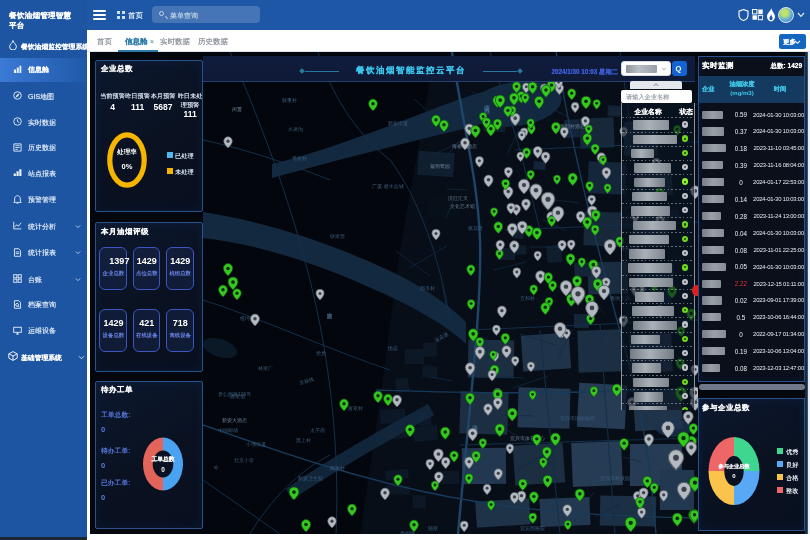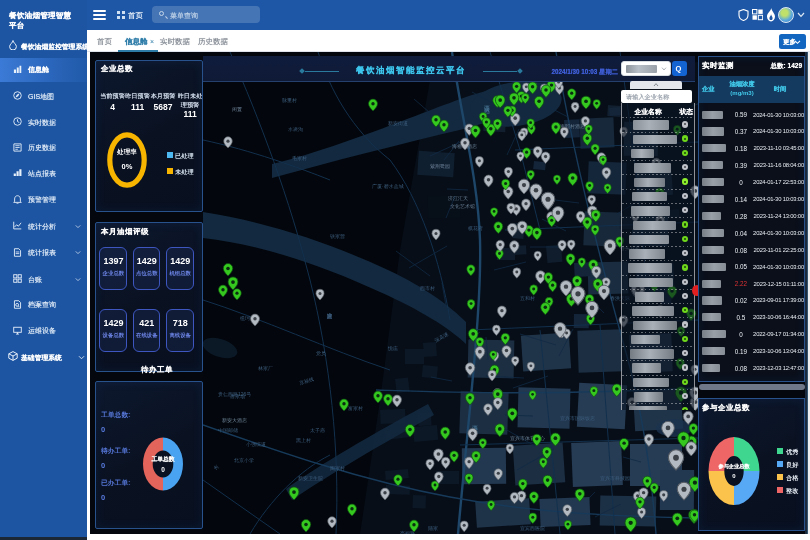--- a/index.html
+++ b/index.html
@@ -162,39 +162,39 @@
   </svg>
 <div class="ab cjk" style="left:113px;top:148px;width:28px;text-align:center;font-size:6.6px;color:#fff;">处理率</div>
 <div class="ab" style="left:113px;top:162px;width:28px;text-align:center;font-size:7.5px;font-weight:bold;color:#fff;">0%</div>
 <div class="ab" style="left:167px;top:152px;width:5.5px;height:5.5px;background:#4db8f0;"></div>
 <div class="ab cjk" style="left:175px;top:151.5px;font-size:6.2px;color:#d8e4f0;">已处理</div>
 <div class="ab" style="left:167px;top:168px;width:5.5px;height:5.5px;background:#f7b500;"></div>
 <div class="ab cjk" style="left:175px;top:167.5px;font-size:6.2px;color:#d8e4f0;">未处理</div>
 <div class="ab panel" style="left:95px;top:222px;width:108px;height:150px;"></div>
 <div class="ab pt cjk" style="left:101px;top:227px;">本月油烟评级</div>
 <div class="ab" style="left:99.4px;top:247px;width:27.6px;height:43px;border:1px solid #3d56c0;border-radius:6px;background:rgba(40,62,130,0.22);"></div>
-<div class="ab" style="left:97.4px;top:256px;width:32px;text-align:center;font-size:9px;font-weight:bold;color:#fff;">1397</div>
+<div class="ab" style="left:97.4px;top:256px;width:32px;text-align:right;font-size:9px;font-weight:bold;color:#fff;">1397</div>
 <div class="ab cjk" style="left:97.4px;top:270px;width:32px;text-align:center;font-size:5.4px;color:#6e86e8;">企业总数</div>
 <div class="ab" style="left:132.8px;top:247px;width:27.6px;height:43px;border:1px solid #3d56c0;border-radius:6px;background:rgba(40,62,130,0.22);"></div>
 <div class="ab" style="left:130.8px;top:256px;width:32px;text-align:center;font-size:9px;font-weight:bold;color:#fff;">1429</div>
 <div class="ab cjk" style="left:130.8px;top:270px;width:32px;text-align:center;font-size:5.4px;color:#6e86e8;">点位总数</div>
 <div class="ab" style="left:166.2px;top:247px;width:27.6px;height:43px;border:1px solid #3d56c0;border-radius:6px;background:rgba(40,62,130,0.22);"></div>
 <div class="ab" style="left:164.2px;top:256px;width:32px;text-align:center;font-size:9px;font-weight:bold;color:#fff;">1429</div>
 <div class="ab cjk" style="left:164.2px;top:270px;width:32px;text-align:center;font-size:5.4px;color:#6e86e8;">机组总数</div>
 <div class="ab" style="left:99.4px;top:309px;width:27.6px;height:43px;border:1px solid #3d56c0;border-radius:6px;background:rgba(40,62,130,0.22);"></div>
 <div class="ab" style="left:97.4px;top:318px;width:32px;text-align:center;font-size:9px;font-weight:bold;color:#fff;">1429</div>
 <div class="ab cjk" style="left:97.4px;top:332px;width:32px;text-align:center;font-size:5.4px;color:#6e86e8;">设备总数</div>
 <div class="ab" style="left:132.8px;top:309px;width:27.6px;height:43px;border:1px solid #3d56c0;border-radius:6px;background:rgba(40,62,130,0.22);"></div>
 <div class="ab" style="left:130.8px;top:318px;width:32px;text-align:center;font-size:9px;font-weight:bold;color:#fff;">421</div>
 <div class="ab cjk" style="left:130.8px;top:332px;width:32px;text-align:center;font-size:5.4px;color:#6e86e8;">在线设备</div>
 <div class="ab" style="left:166.2px;top:309px;width:27.6px;height:43px;border:1px solid #3d56c0;border-radius:6px;background:rgba(40,62,130,0.22);"></div>
 <div class="ab" style="left:164.2px;top:318px;width:32px;text-align:center;font-size:9px;font-weight:bold;color:#fff;">718</div>
 <div class="ab cjk" style="left:164.2px;top:332px;width:32px;text-align:center;font-size:5.4px;color:#6e86e8;">离线设备</div>
 <div class="ab panel" style="left:95px;top:381px;width:108px;height:148px;"></div>
-<div class="ab pt cjk" style="left:101px;top:365px;margin-left:40px;">待办工单</div>
+<div class="ab pt cjk" style="left:101px;top:385px;">待办工单</div>
 <div class="ab cjk" style="left:101px;top:410px;font-size:6.8px;color:#5a7ce0;">工单总数:</div>
 <div class="ab" style="left:101px;top:425px;font-size:7.5px;font-weight:bold;color:#5a7ce0;">0</div>
 <div class="ab cjk" style="left:101px;top:446px;font-size:6.8px;color:#5a7ce0;">待办工单:</div>
 <div class="ab" style="left:101px;top:461px;font-size:7.5px;font-weight:bold;color:#5a7ce0;">0</div>
 <div class="ab cjk" style="left:101px;top:478px;font-size:6.8px;color:#5a7ce0;">已办工单:</div>
 <div class="ab" style="left:101px;top:493px;font-size:7.5px;font-weight:bold;color:#5a7ce0;">0</div>
 <svg class="ab" style="left:138px;top:433px" width="50" height="62" viewBox="0 0 50 62">
 <path d="M25 4.5 A20 26.5 0 0 1 25 57.5 L25 44.4 A10.3 13.4 0 0 0 25 17.6 Z" fill="#4aa3f0"></path>
 <path d="M25 4.5 A20 26.5 0 0 0 25 57.5 L25 44.4 A10.3 13.4 0 0 1 25 17.6 Z" fill="#e2645a"></path>
 </svg>

